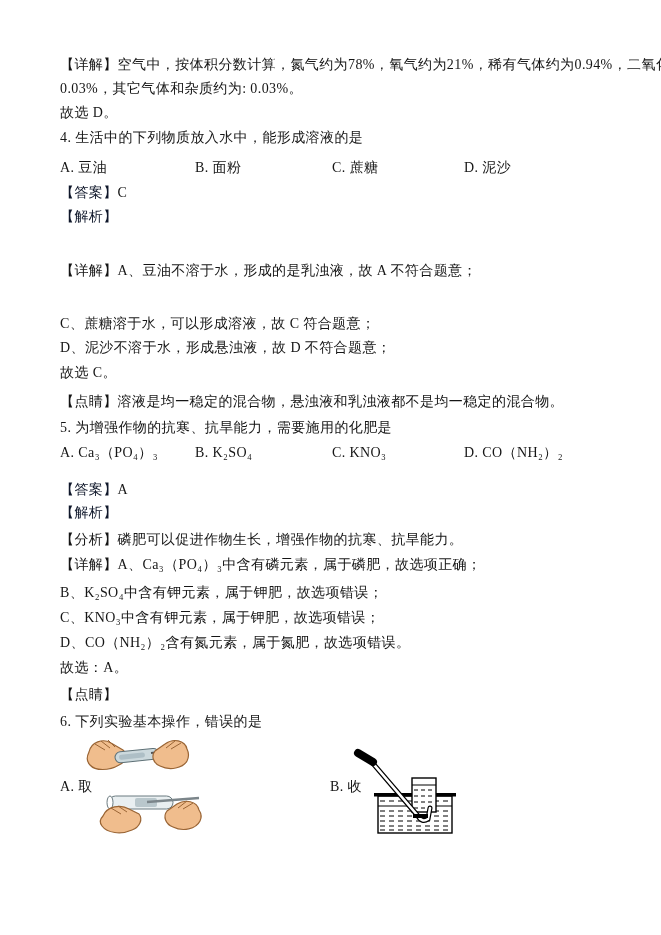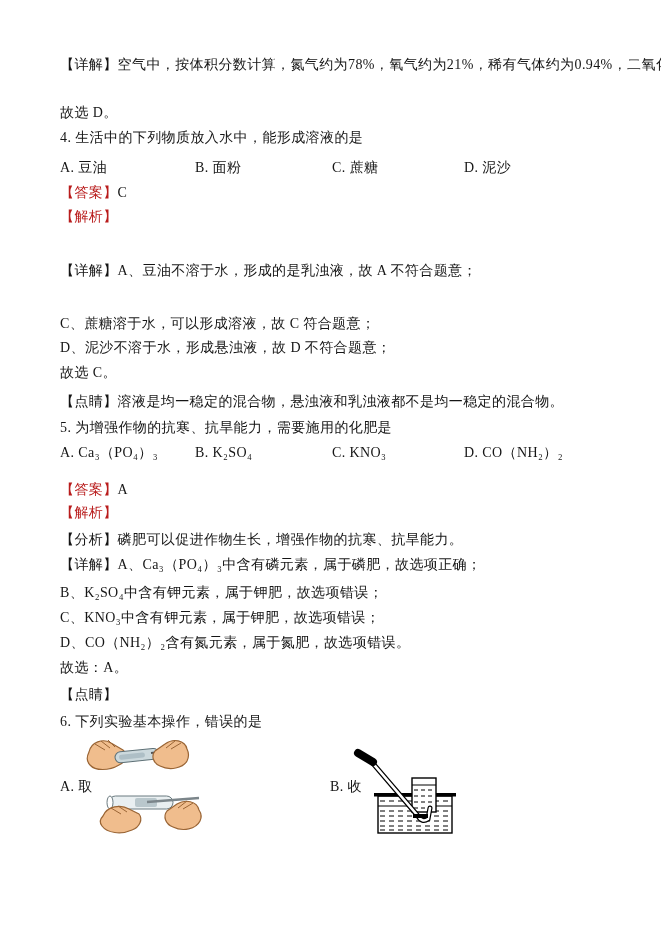--- a/index.html
+++ b/index.html
@@ -2,35 +2,36 @@
 <html><head>
 <meta charset="utf-8">
 <style>
   html,body { margin:0; padding:0; background:#ffffff; }
   .page {
     position:relative; width:661px; height:935px; background:#ffffff;
     font-family:"Liberation Serif","DejaVu Serif",serif;
     font-size:14px; color:#151515; overflow:hidden;
   }
   .ln { position:absolute; left:60px; white-space:nowrap; line-height:20px; letter-spacing:0.4px; }
-  .blue { color:#b91c1c; }
+  .blue { color:#0f172a; }
   .optrow { width:545px; height:20px; }
   .optrow .opt { position:absolute; top:0; white-space:nowrap; }
   .opt-a { left:0; }
   .opt-b { left:135px; }
   .opt-c { left:272px; }
   .opt-d { left:404px; }
   .fig { position:absolute; }
 </style>
 </head>
 <body>
 
 <div class="page">
 
   <div class="ln" style="top:55px">【详解】空气中，按体积分数计算，氮气约为78%，氧气约为21%，稀有气体约为0.94%，二氧化碳约为</div>
+  <div class="ln" style="top:79px">0.03%，其它气体和杂质约为: 0.03%。</div>
   <div class="ln" style="top:103px">故选 D。</div>
 
   <div class="ln" style="top:128px">4. 生活中的下列物质放入水中，能形成溶液的是</div>
 
   <div class="ln optrow" style="top:158px">
     <span class="opt opt-a">A. 豆油</span>
     <span class="opt opt-b">B. 面粉</span>
     <span class="opt opt-c">C. 蔗糖</span>
     <span class="opt opt-d">D. 泥沙</span>
   </div>

